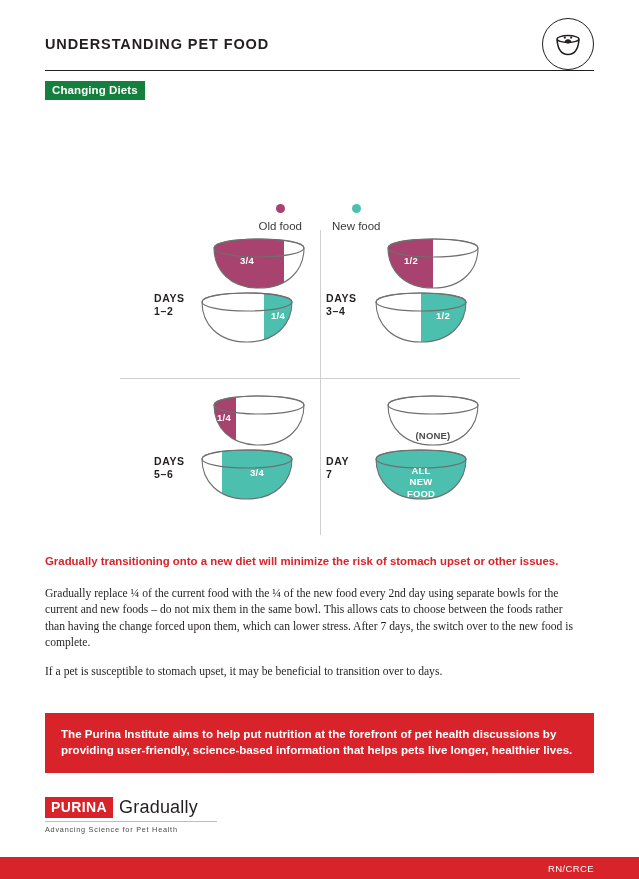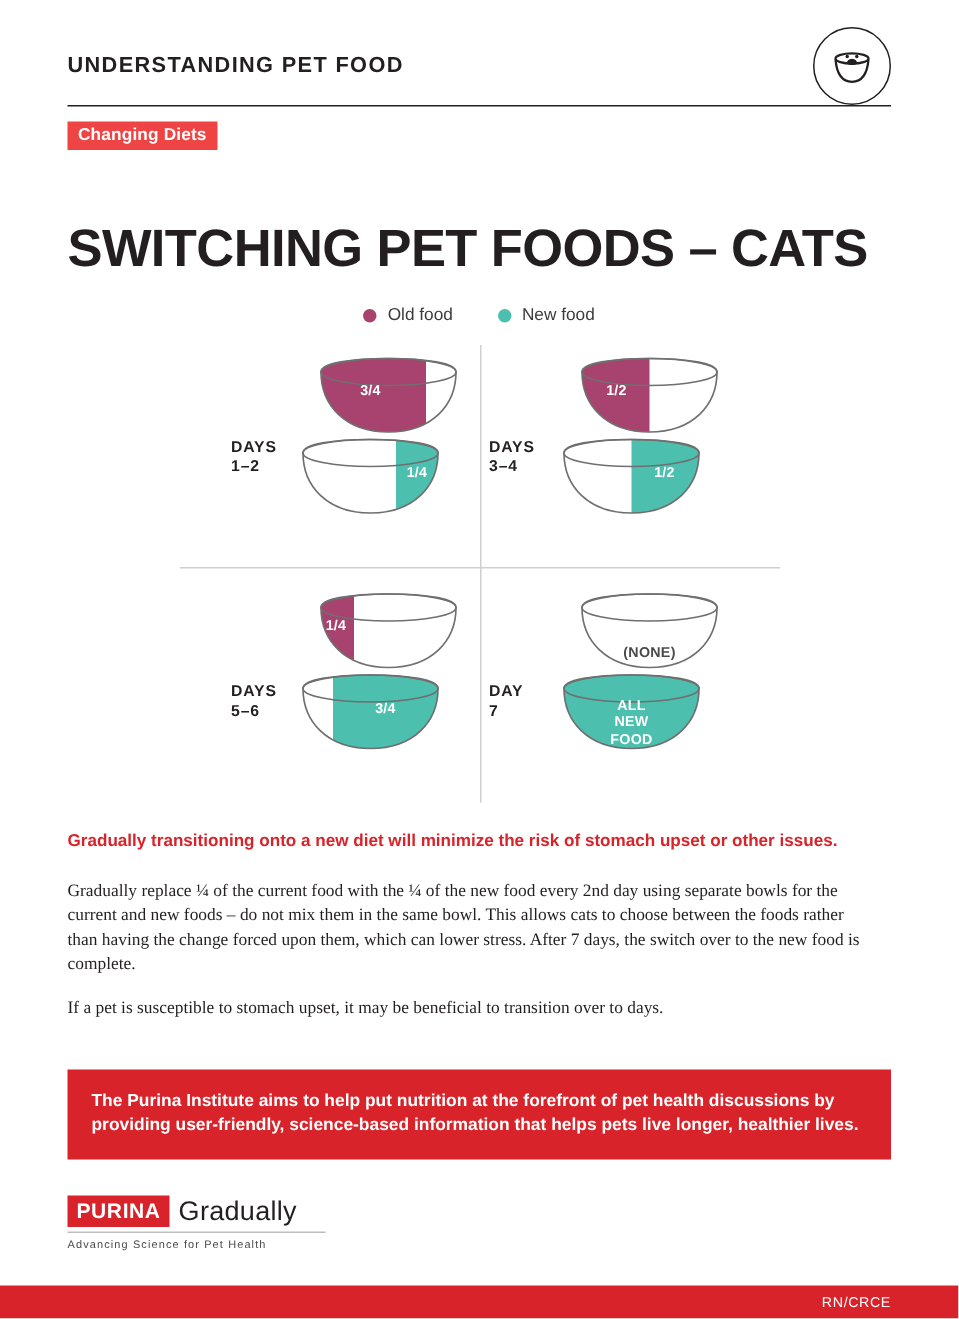--- a/index.html
+++ b/index.html
@@ -47,21 +47,21 @@
   .header-rule {
     position: absolute;
     left: 45px; top: 70px; width: 549px;
     height: 1px; background: #231f20;
   }
 
   
   .tag {
     position: absolute;
     left: 45px; top: 81px;
-    background: #ef4444;
+    background: #15803d;
     color: #ffffff;
     font-size: 11.5px;
     font-weight: bold;
     padding: 3px 7px 4px 7px;
     letter-spacing: 0.1px;
   }
 
   
   .main-title {
     position: absolute;
@@ -77,21 +77,21 @@
   
   .legend {
     position: absolute;
     top: 204px; left: 0; width: 639px;
     display: flex;
     justify-content: center;
     gap: 30px;
     font-size: 11.5px;
     color: #3b3b3b;
   }
-  .legend-item { display: flex; align-items: center; gap: 7px; }
+  .legend-item { display: flex; align-items: center; gap: 7px; flex-direction: column; }
   .legend-dot { width: 9px; height: 9px; border-radius: 50%; display: inline-block; }
 
   
   .diagram {
     position: absolute;
     left: 120px; top: 230px;
     width: 400px; height: 305px;
   }
   .divider-v {
     position: absolute;
@@ -231,21 +231,20 @@
         <circle cx="10.3" cy="4.6" r="1.15" fill="#231f20"></circle>
         <circle cx="16.7" cy="4.6" r="1.15" fill="#231f20"></circle>
         <path d="M13.5 6.2 c-2.2 0 -3.3 1.5 -3.3 2.6 c0 1.1 1.5 1.6 3.3 1.6 c1.8 0 3.3 -0.5 3.3 -1.6 c0 -1.1 -1.1 -2.6 -3.3 -2.6 z" fill="#231f20"></path>
       </svg>
     </div>
   </div>
   <div class="header-rule"></div>
 
   <div class="tag">Changing Diets</div>
 
-  <h1 class="main-title">SWITCHING PET FOODS – CATS</h1>
 
   <div class="legend">
     <div class="legend-item">
       <span class="legend-dot" style="background:#a8426e"></span>
       <span>Old food</span>
     </div>
     <div class="legend-item">
       <span class="legend-dot" style="background:#4cbfae"></span>
       <span>New food</span>
     </div>

